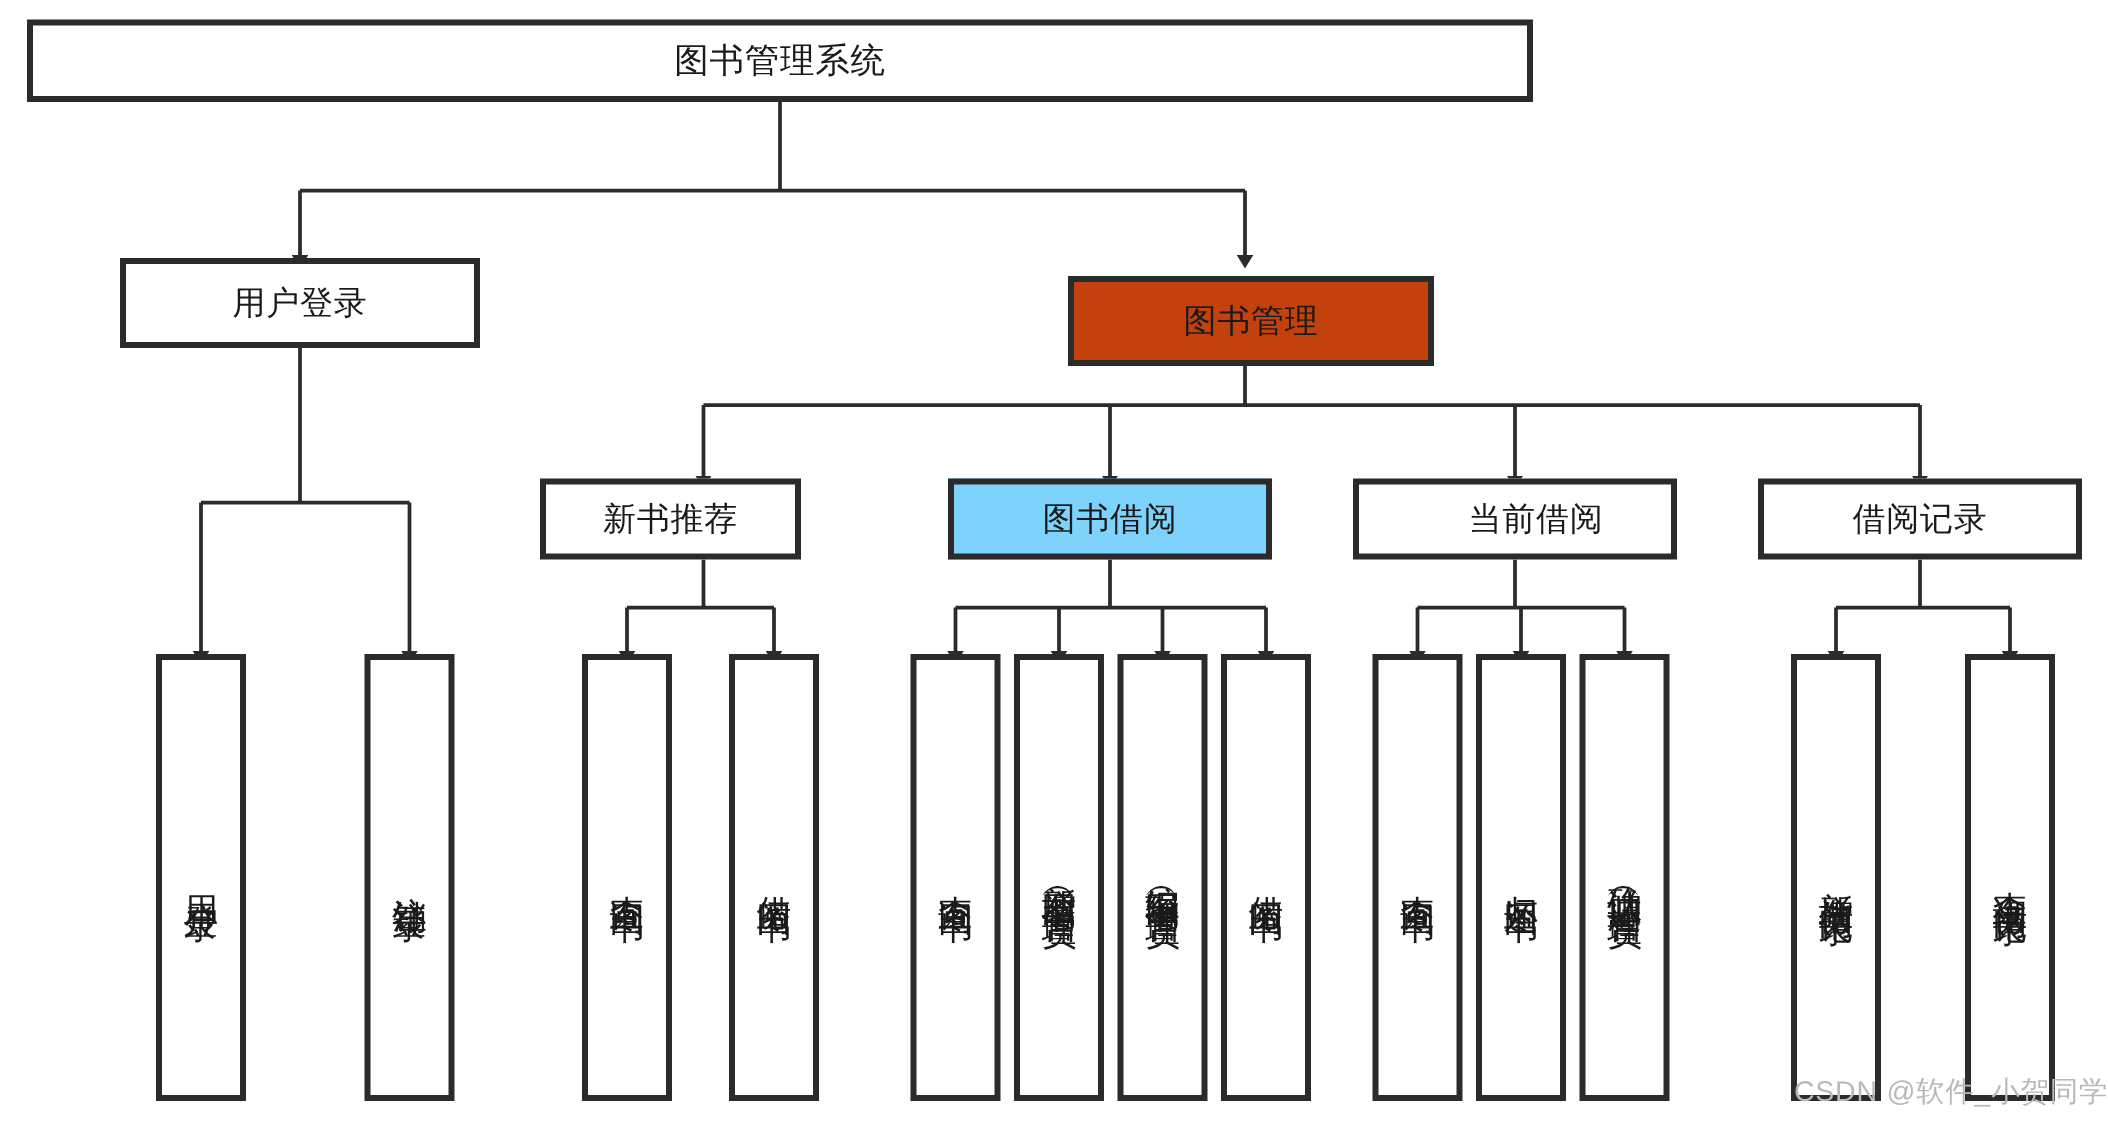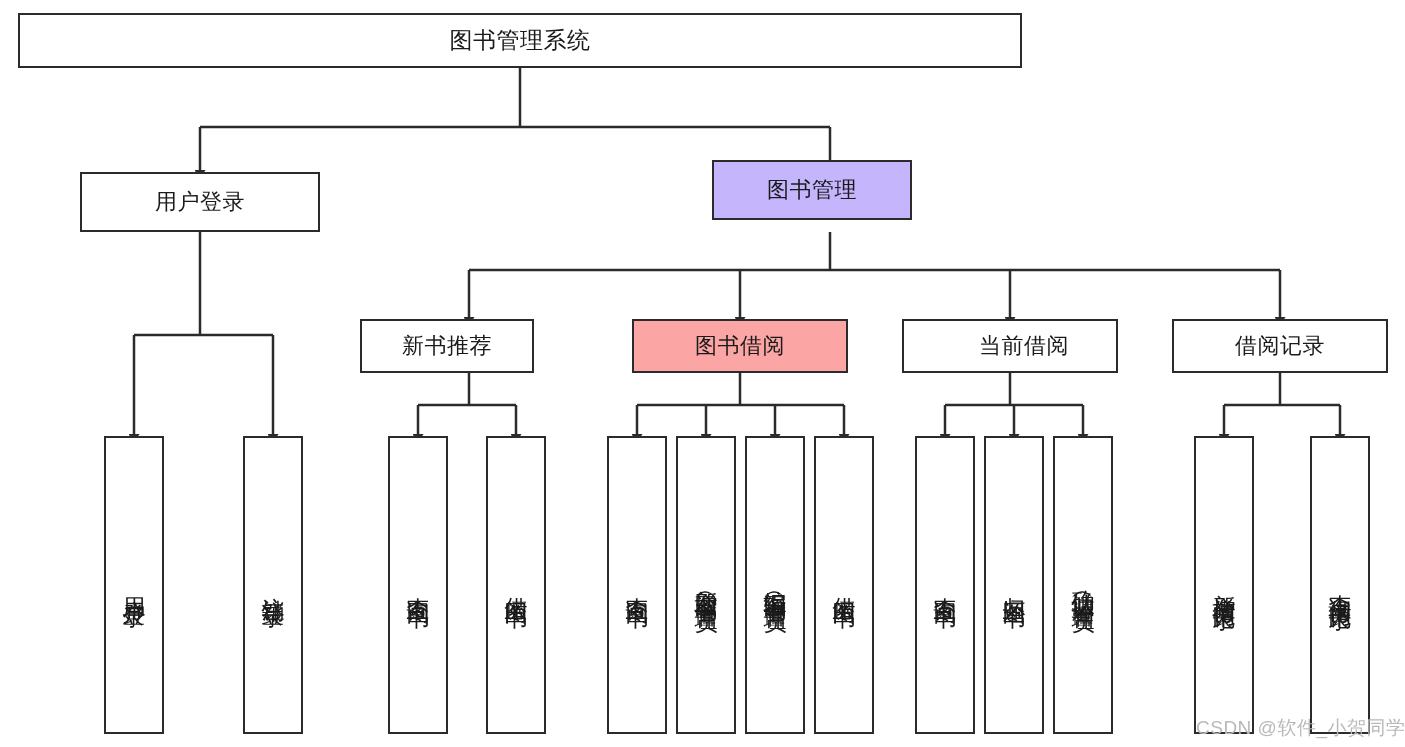--- a/index.html
+++ b/index.html
@@ -21,21 +21,21 @@
     position: absolute;
     left: 0;
     top: 0;
     width: 1405px;
     height: 747px;
   }
   .node {
     position: absolute;
     box-sizing: border-box;
     background: #ffffff;
-    border: 2px solid #737373;
+    border: 4px solid #737373;
     display: flex;
     align-items: center;
     justify-content: center;
     color: #1a1a1a;
   }
   .node-label {
     display: block;
     text-align: center;
     line-height: 1.18;
     letter-spacing: 0.5px;
@@ -107,27 +107,27 @@
       </g>
   </svg>
 
   <div id="node-layer">
       <div class="node horizontal root" style="left: 18px; top: 13px; width: 1004px; height: 55px; border-color: rgb(43, 43, 43); background: rgb(255, 255, 255); color: rgb(26, 26, 26);">
         <span class="node-label">图书管理系统</span>
       </div>
       <div class="node horizontal" style="left: 80px; top: 172px; width: 240px; height: 60px; border-color: rgb(43, 43, 43); background: rgb(255, 255, 255); color: rgb(26, 26, 26);">
         <span class="node-label">用户登录</span>
       </div>
-      <div class="node horizontal" style="left: 712px; top: 160px; width: 200px; height: 60px; border-color: rgb(43, 43, 43); background: #c4b5fd; color: rgb(26, 26, 26);">
+      <div class="node horizontal" style="left: 712px; top: 184px; width: 244px; height: 60px; border-color: rgb(43, 43, 43); background: #c2410c; color: rgb(26, 26, 26);">
         <span class="node-label">图书管理</span>
       </div>
       <div class="node horizontal" style="left: 360px; top: 319px; width: 174px; height: 54px; border-color: rgb(43, 43, 43); background: rgb(255, 255, 255); color: rgb(26, 26, 26);">
         <span class="node-label">新书推荐</span>
       </div>
-      <div class="node horizontal" style="left: 632px; top: 319px; width: 216px; height: 54px; border-color: rgb(43, 43, 43); background: #fca5a5; color: rgb(26, 26, 26);">
+      <div class="node horizontal" style="left: 632px; top: 319px; width: 216px; height: 54px; border-color: rgb(43, 43, 43); background: #7dd3fc; color: rgb(26, 26, 26);">
         <span class="node-label">图书借阅</span>
       </div>
       <div class="node horizontal" style="left: 902px; top: 319px; width: 216px; height: 54px; border-color: rgb(43, 43, 43); background: rgb(255, 255, 255); color: rgb(26, 26, 26); padding-left: 28px;">
         <span class="node-label">当前借阅</span>
       </div>
       <div class="node horizontal" style="left: 1172px; top: 319px; width: 216px; height: 54px; border-color: rgb(43, 43, 43); background: rgb(255, 255, 255); color: rgb(26, 26, 26);">
         <span class="node-label">借阅记录</span>
       </div>
       <div class="node vertical" style="left: 104px; top: 436px; width: 60px; height: 298px; border-color: rgb(43, 43, 43); background: rgb(255, 255, 255); color: rgb(26, 26, 26);">
         <span class="node-label">用户登录</span>

